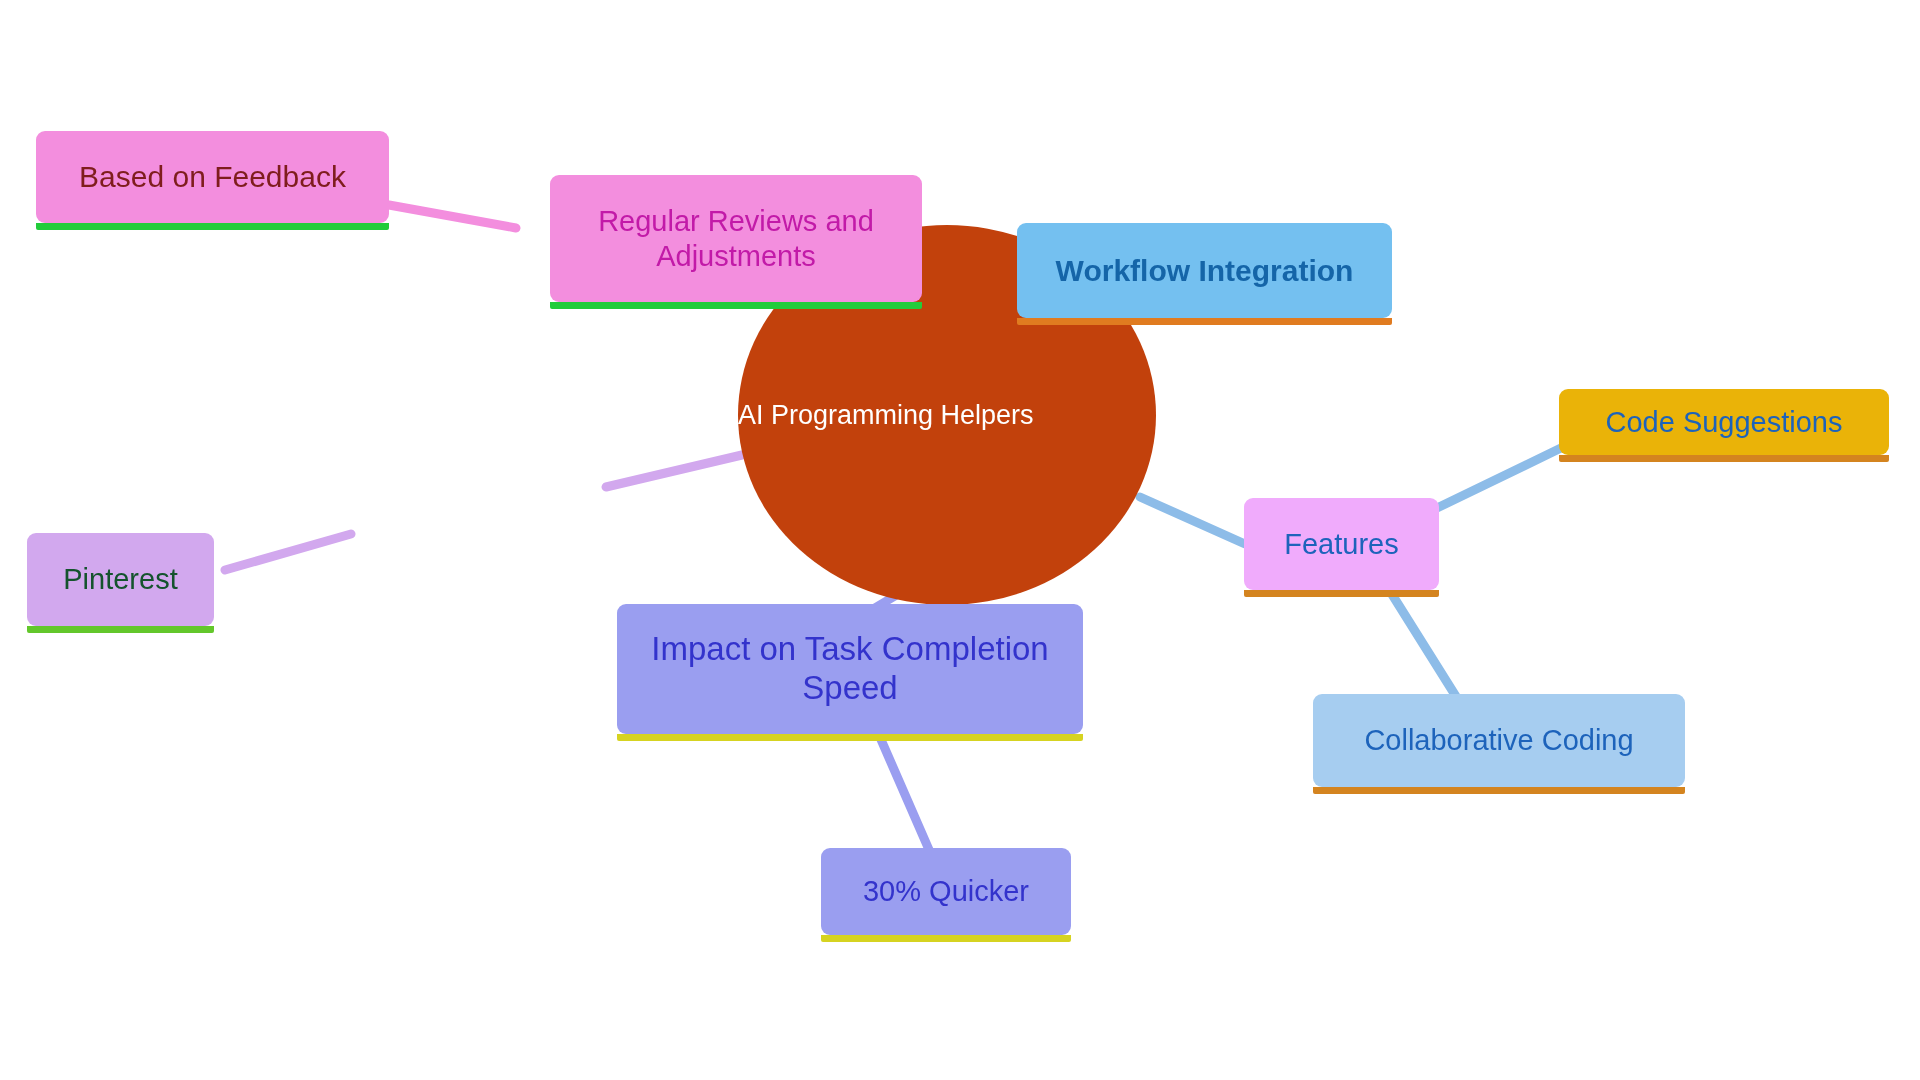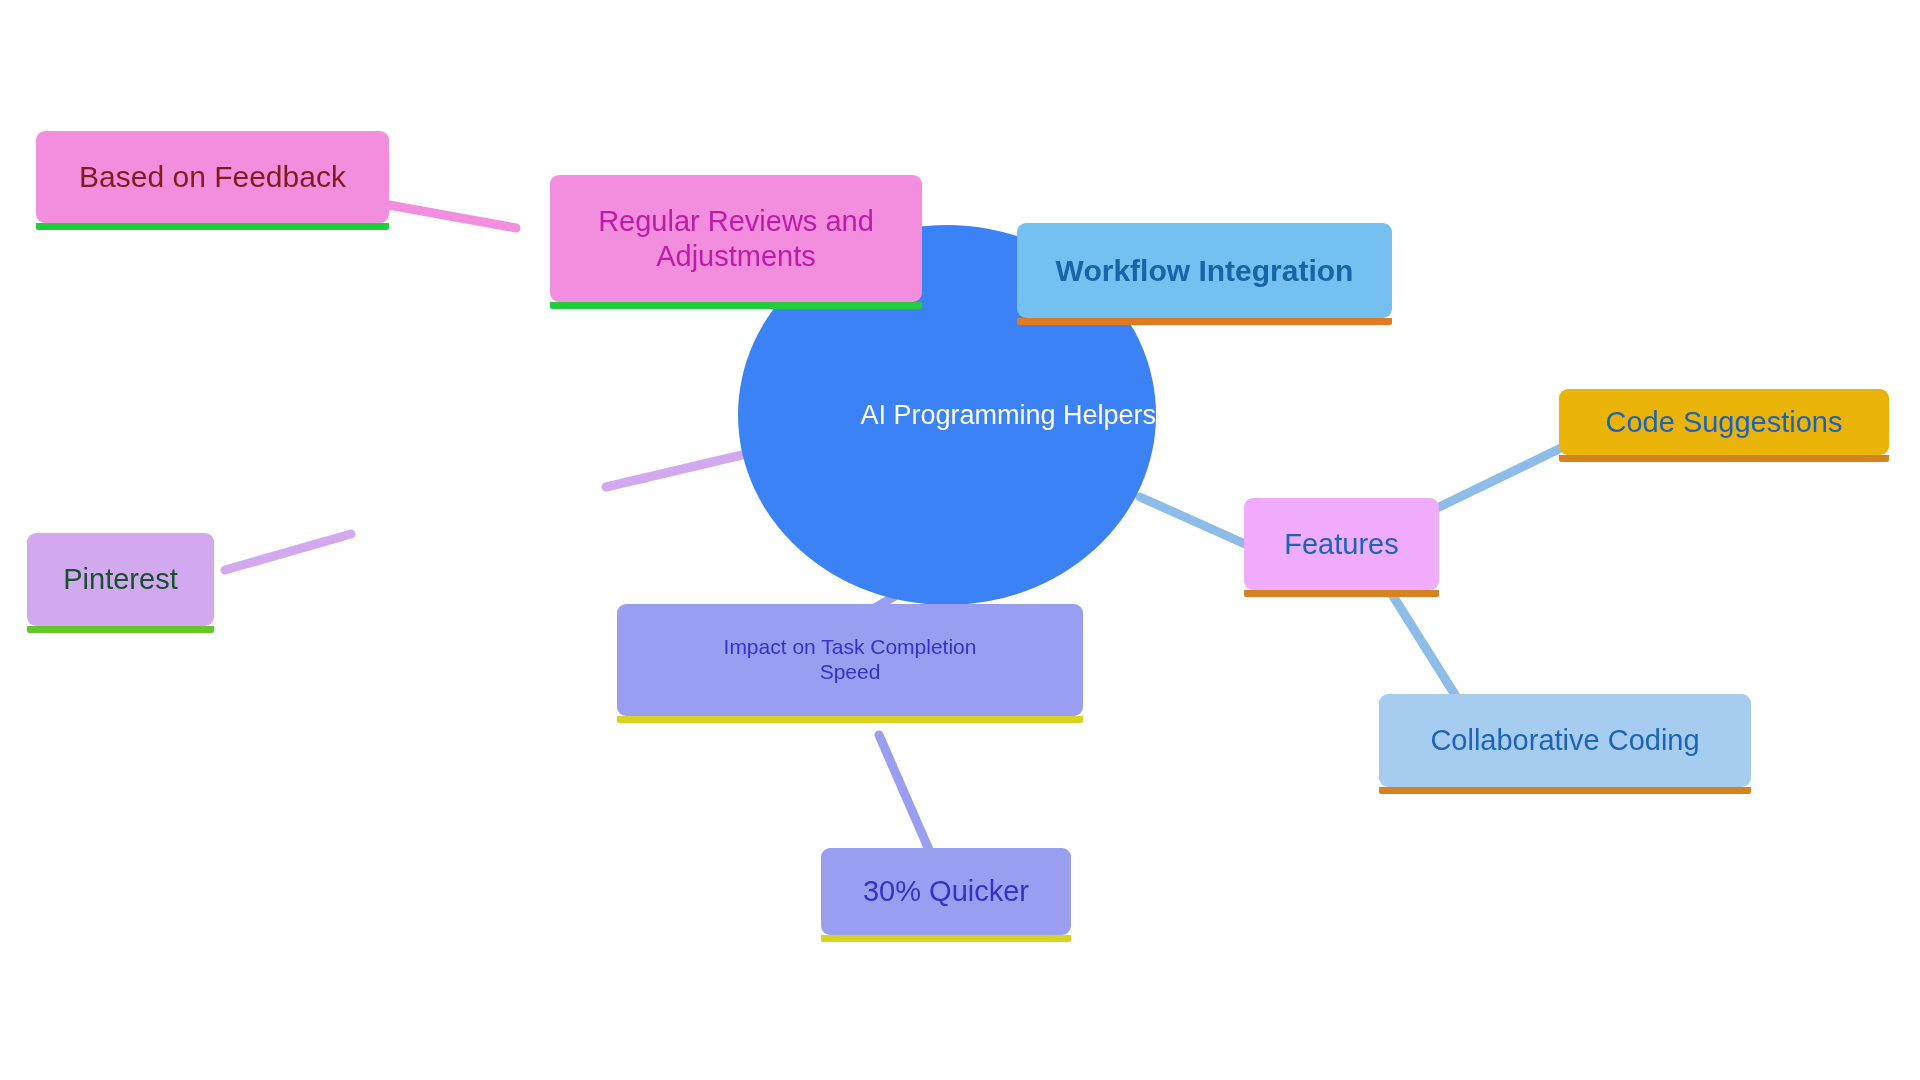--- a/index.html
+++ b/index.html
@@ -37,24 +37,24 @@
     border-radius: 9px;
     line-height: 1.18;
     white-space: pre-line;
     padding: 0 10px;
   }
   .node-root {
     position: absolute;
     box-sizing: border-box;
     display: flex;
     align-items: center;
-    justify-content: flex-end;
+    justify-content: flex-start;
     text-align: center;
     border-radius: 50%;
-    background: #3b82f6;
+    background: #c2410c;
     color: #ffffff;
     font-size: 27px;
   }
   .underline {
     position: absolute;
     left: 0;
     bottom: -7px;
     height: 7px;
     width: 100%;
     border-radius: 0 0 2px 2px;
@@ -100,26 +100,26 @@
   <div class="node" style="left:1244px; top:498px; width:195px; height:92px; background:#f0abfc; color:#1d63bb; font-size:29px;">
     <span>Features</span>
     <span class="underline" style="background:#d4841f;"></span>
   </div>
 
   <div class="node" style="left:1559px; top:389px; width:330px; height:66px; background:#eab308; color:#1d63bb; font-size:29px;">
     <span>Code Suggestions</span>
     <span class="underline" style="background:#d4841f;"></span>
   </div>
 
-  <div class="node" style="left:1379px; top:694px; width:372px; height:93px; background:#a6cdf0; color:#1d63bb; font-size:29px;">
+  <div class="node" style="left:1313px; top:694px; width:372px; height:93px; background:#a6cdf0; color:#1d63bb; font-size:29px;">
     <span>Collaborative Coding</span>
     <span class="underline" style="background:#d4841f;"></span>
   </div>
 
-  <div class="node" style="left:617px; top:604px; width:466px; height:112px; background:#9a9ef0; color:#3333cc; font-size:21px;">
+  <div class="node" style="left:617px; top:604px; width:466px; height:130px; background:#9a9ef0; color:#3333cc; font-size:33px;">
     <span>Impact on Task Completion
 Speed</span>
     <span class="underline" style="background:#d6d321;"></span>
   </div>
 
   <div class="node" style="left:821px; top:848px; width:250px; height:87px; background:#9a9ef0; color:#3333cc; font-size:29px;">
     <span>30% Quicker</span>
     <span class="underline" style="background:#d6d321;"></span>
   </div>
 

